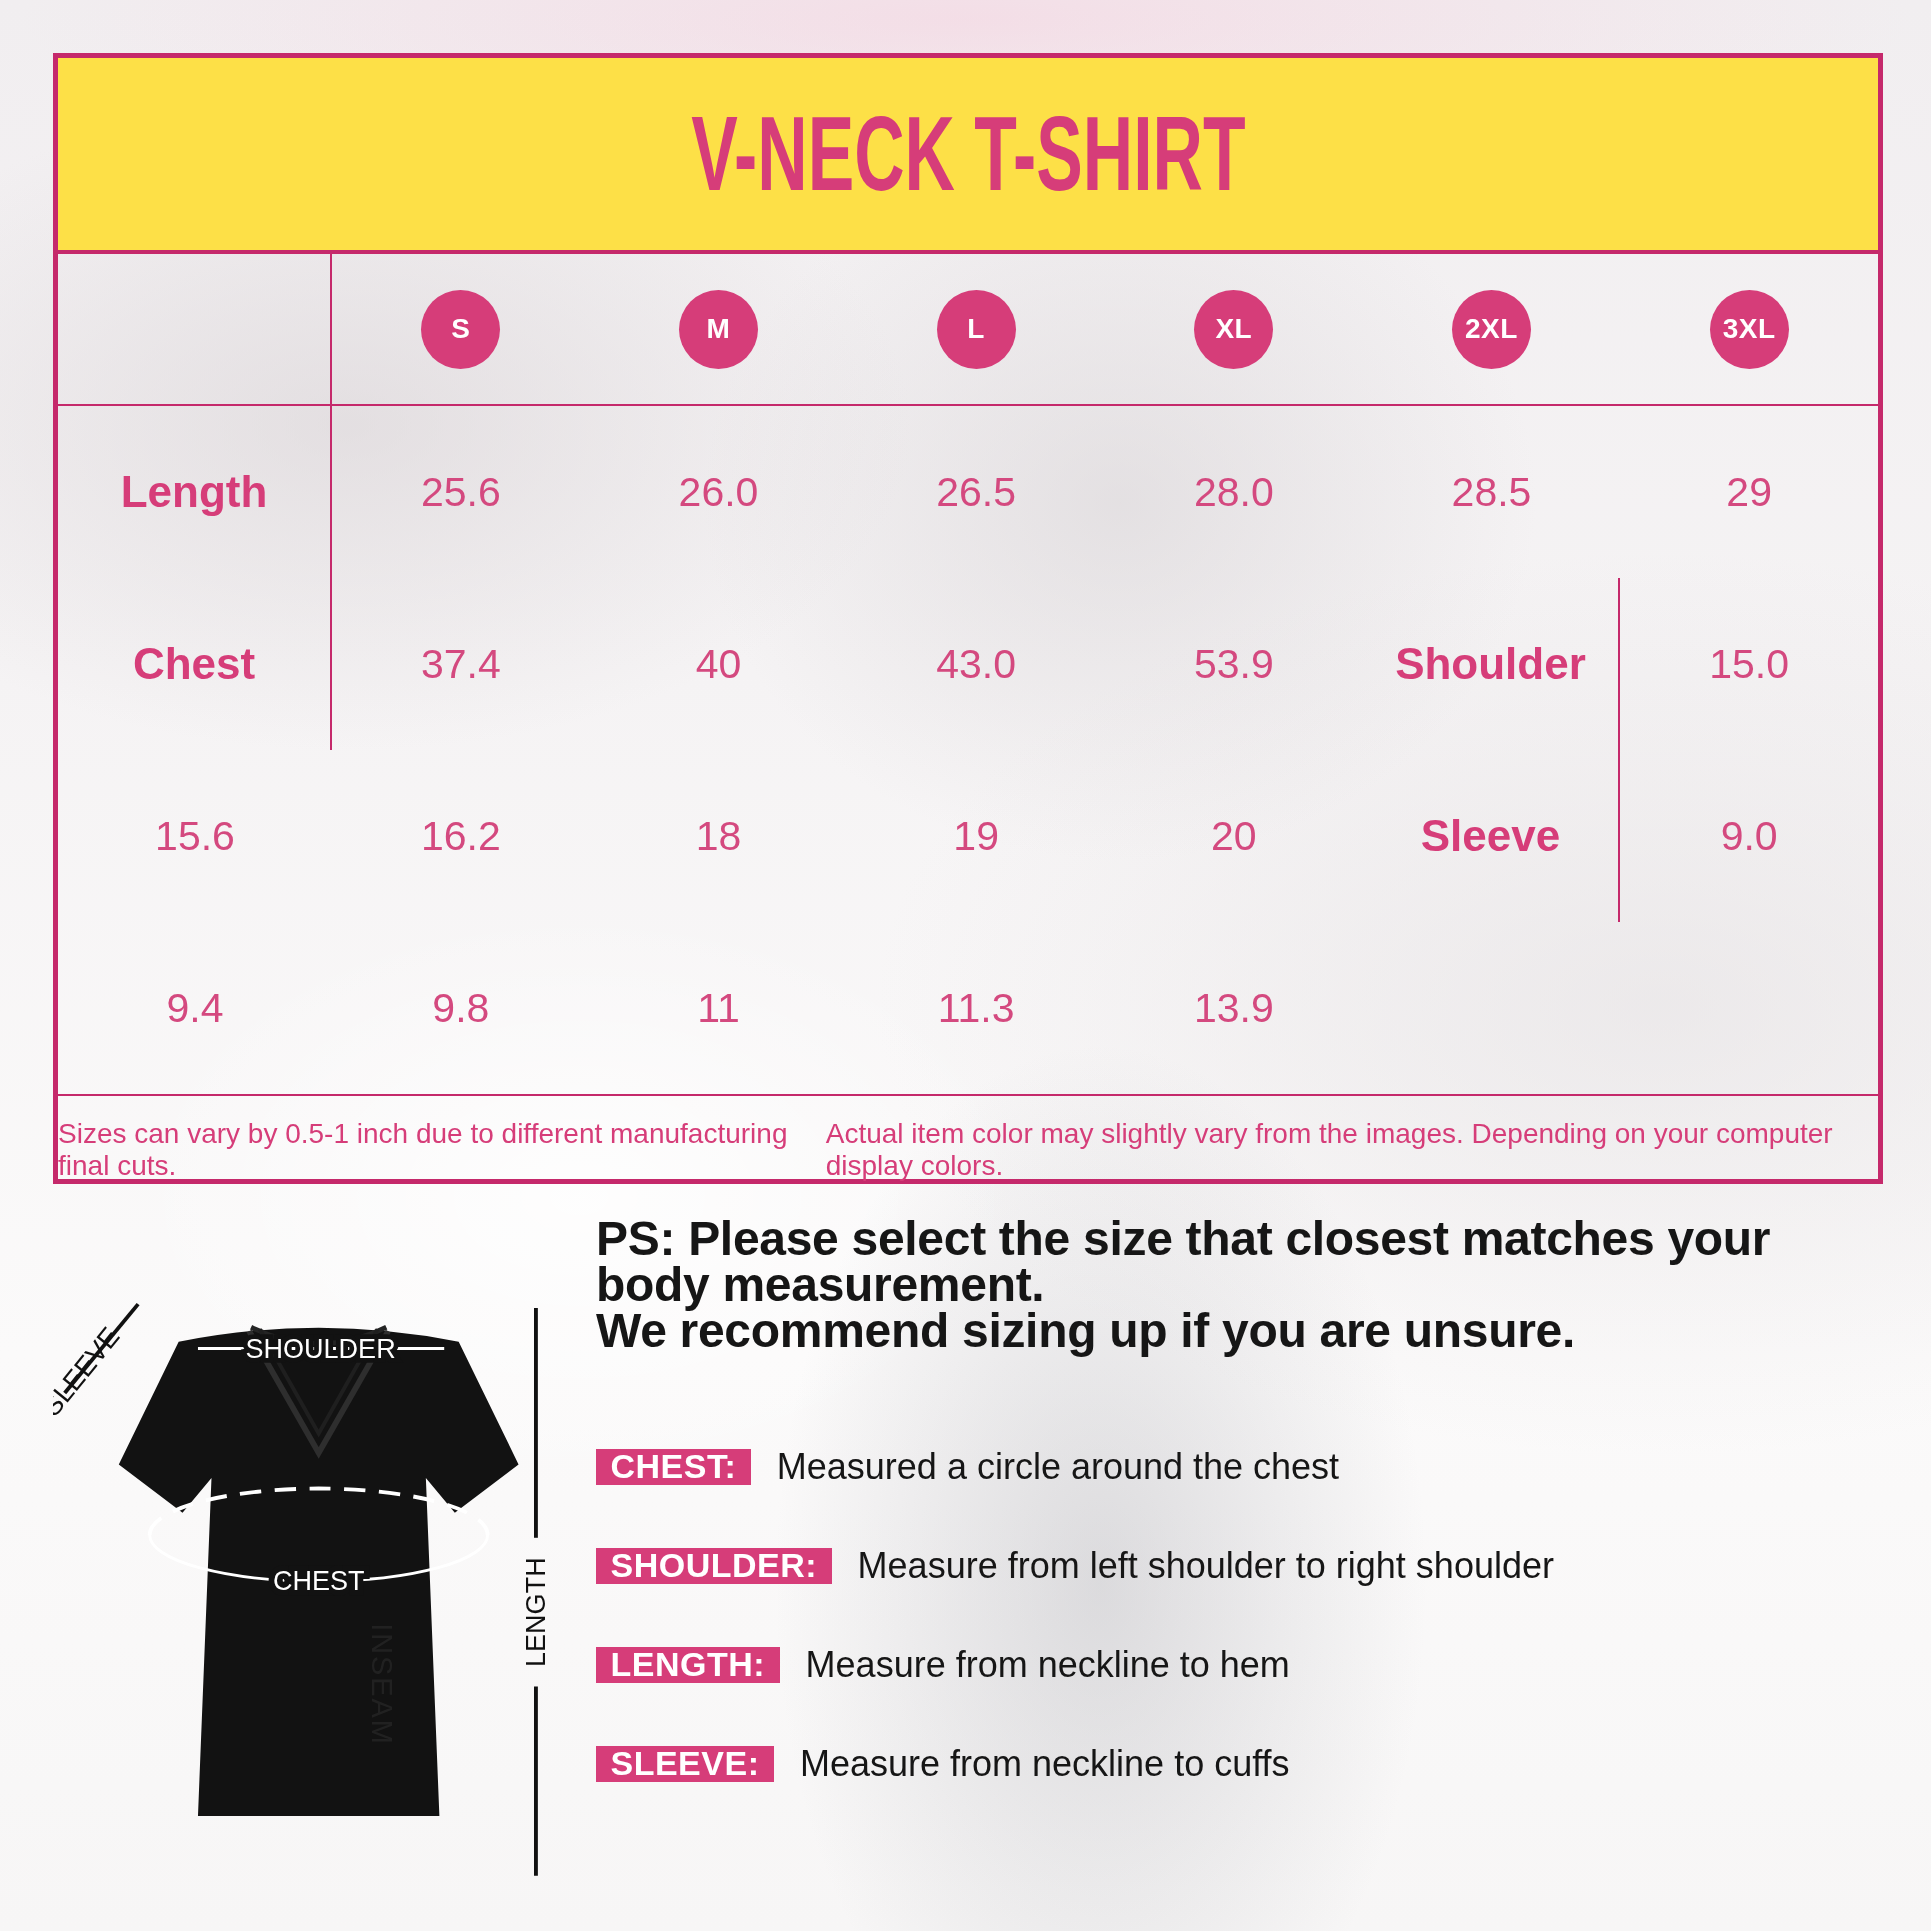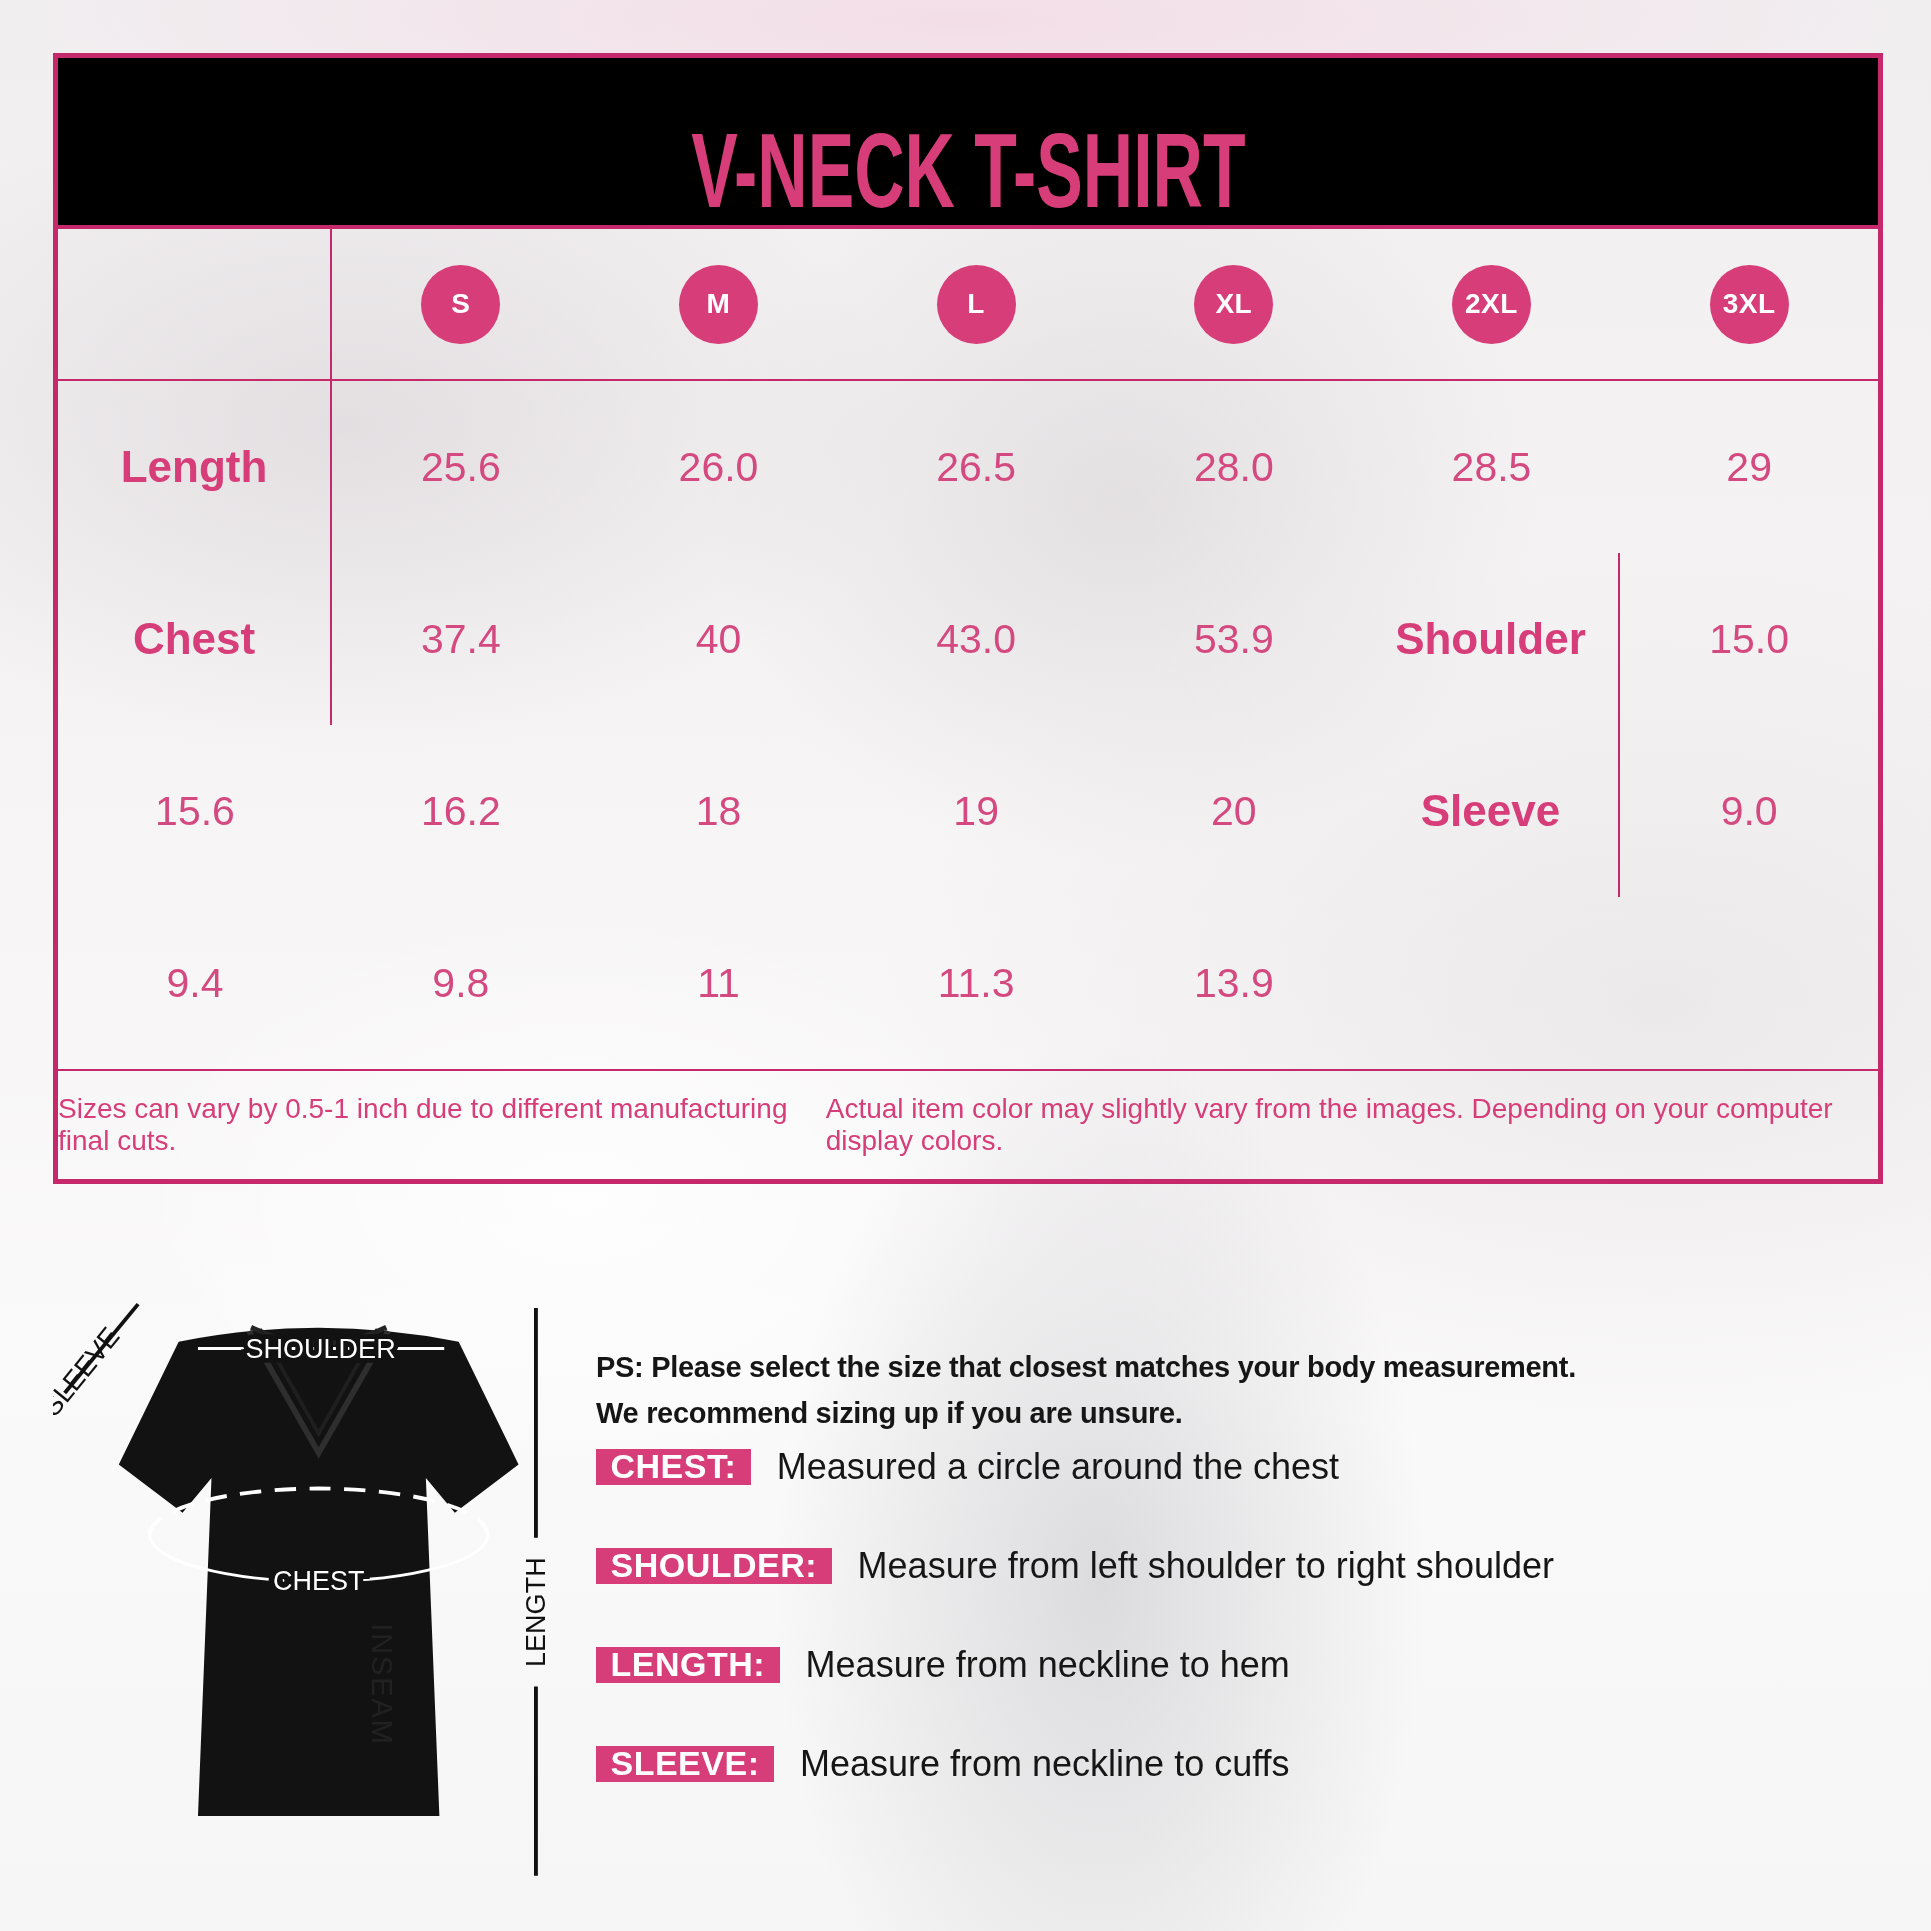--- a/index.html
+++ b/index.html
@@ -19,22 +19,22 @@
       radial-gradient(1207px 695px at 86% 52%, rgba(224,220,222,0.50), transparent 65%),
       radial-gradient(772px 483px at 30% 62%, rgba(255,255,255,0.8), transparent 60%),
       linear-gradient(180deg,#f1eef0 0%,#f5f3f4 35%,#fbfafa 70%,#f7f6f6 100%);
   }
   
   .frame{
     position:absolute;left:53px;top:53px;width:1830px;height:1131px;
     border:5.8px solid #c5296b;box-sizing:border-box;
   }
   .chart-header{
-    height:171px;background:#000000;border-bottom:4.8px solid #c5296b;
-    box-sizing:border-box;display:flex;align-items:flex-end;justify-content:center;
+    height:196px;background:#fde047;border-bottom:4.8px solid #c5296b;
+    box-sizing:border-box;display:flex;align-items:center;justify-content:center;
   }
   .chart-title{
     font-size:93px;font-weight:bold;color:#d63d79;letter-spacing:0px;
     transform:scale(0.75,1.14);transform-origin:center;white-space:nowrap;
   }
   .size-grid{
     display:grid;
     grid-template-columns:274px repeat(6,1fr);
     grid-template-rows:152px repeat(4,172px);
     width:100%;
@@ -50,22 +50,22 @@
   .row-label{font-size:44px;font-weight:bold;color:#d63d79;}
   .cell-value{font-size:41px;color:#d4497f;}
   .notes{
     height:109px;border-top:2.9px solid #c5296b;box-sizing:border-box;
     display:flex;align-items:center;justify-content:center;gap:12.6px;
   }
   .note-line{font-size:28px;color:#d63d79;}
   
   .shirt-svg{position:absolute;left:53px;top:1279px;}
   .ps-note{
-    position:absolute;left:596px;top:1344px;width:1265px;
-    font-size:29px;font-weight:600;color:#161616;line-height:46px;letter-spacing:-0.3px;
+    position:absolute;left:596px;top:1216px;width:1265px;
+    font-size:48px;font-weight:600;color:#161616;line-height:46px;letter-spacing:-0.3px;
   }
   .guide{
     position:absolute;left:596px;top:1441px;display:flex;flex-direction:column;gap:48px;
   }
   .guide-row{display:flex;align-items:center;height:51px;}
   .guide-chip{
     background:#d63d79;color:#ffffff;font-weight:bold;font-size:34px;
     padding:0 14.5px;height:36px;display:flex;align-items:center;letter-spacing:0.5px;
   }
   .guide-text{font-size:36px;color:#161616;margin-left:26px;white-space:nowrap;}

